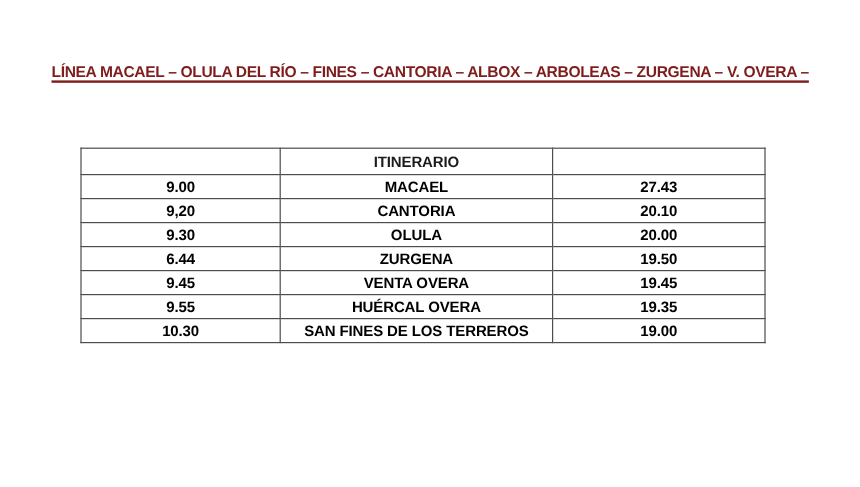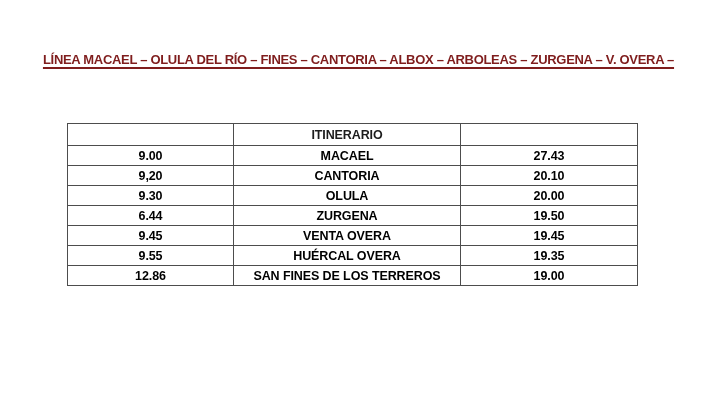--- a/index.html
+++ b/index.html
@@ -109,20 +109,20 @@
       <td>9.45</td>
       <td>VENTA OVERA</td>
       <td>19.45</td>
     </tr>
     <tr>
       <td>9.55</td>
       <td>HUÉRCAL OVERA</td>
       <td>19.35</td>
     </tr>
     <tr>
-      <td>12.86</td>
+      <td>10.30</td>
       <td>SAN FINES DE LOS TERREROS</td>
       <td>19.00</td>
     </tr>
   </tbody>
     </table>
 
 </div>
 
 </body></html>

